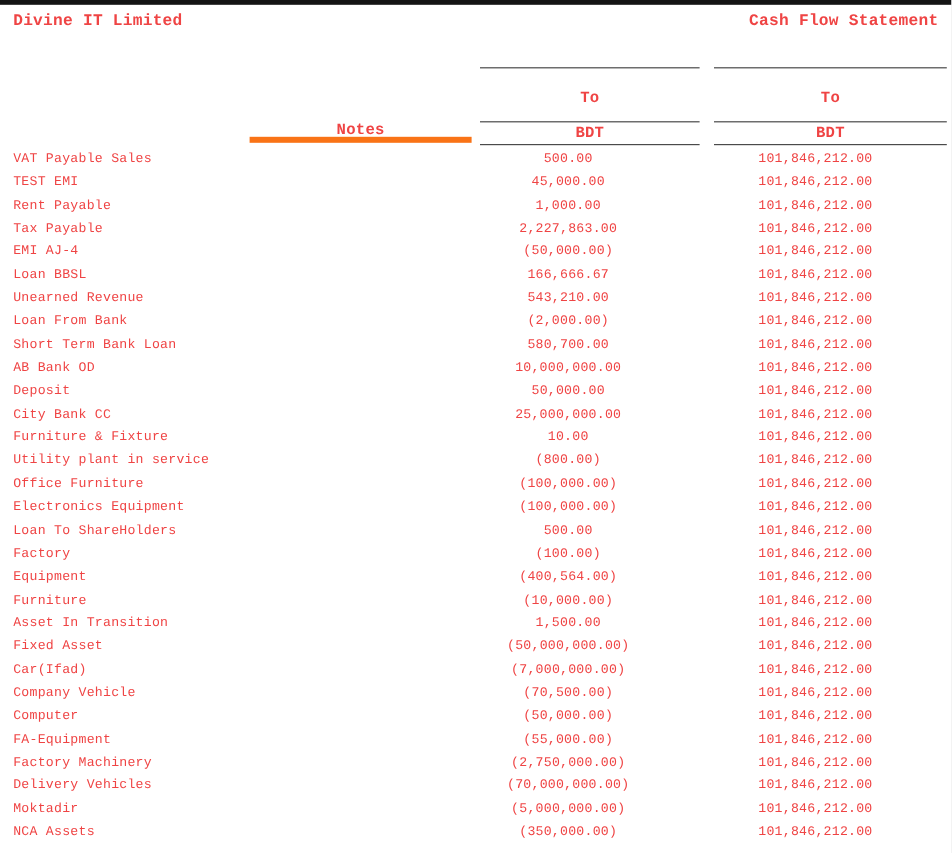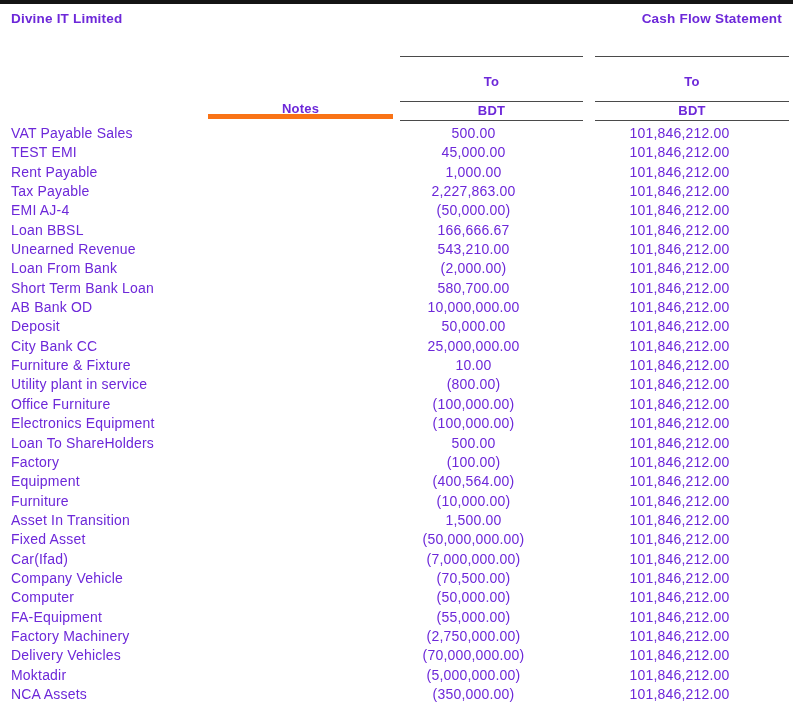--- a/index.html
+++ b/index.html
@@ -2,22 +2,22 @@
 <html><head>
 <meta charset="utf-8">
 <style>
   * { box-sizing: border-box; }
   html, body { margin: 0; padding: 0; background: #e8e8e8; }
   .page {
     position: relative;
     width: 793px;
     height: 711px;
     background: #ffffff;
-    font-family: Liberation Sans, sans-serif;
-    color: #6d28d9;
+    font-family: Liberation Mono, monospace;
+    color: #ef4444;
     overflow: hidden;
   }
   .top-bar {
     position: absolute;
     top: 0; left: 0;
     width: 100%; height: 4px;
     background: #141414;
   }
   .doc-header {
     position: absolute;
@@ -75,21 +75,21 @@
   }
   
   .table-body {
     position: absolute;
     top: 124px; left: 0; right: 0;
   }
   .row {
     display: flex;
     height: 19.35px;
     line-height: 19.35px;
-    font-size: 14px;
+    font-size: 11px;
     letter-spacing: 0.2px;
     align-items: flex-end;
   }
   .cell-label  { margin-left: 11px; width: 186px; white-space: nowrap; overflow: hidden; }
   .cell-notes  { width: 185px; text-align: center; }
   .gap-1       { width: 7px; }
   .cell-amt1   { width: 183px; text-align: center; padding-right: 14px; white-space: nowrap; }
   .gap-2       { width: 12px; }
   .cell-amt2   { width: 194px; text-align: center; padding-right: 3px; white-space: nowrap; }
 </style>

